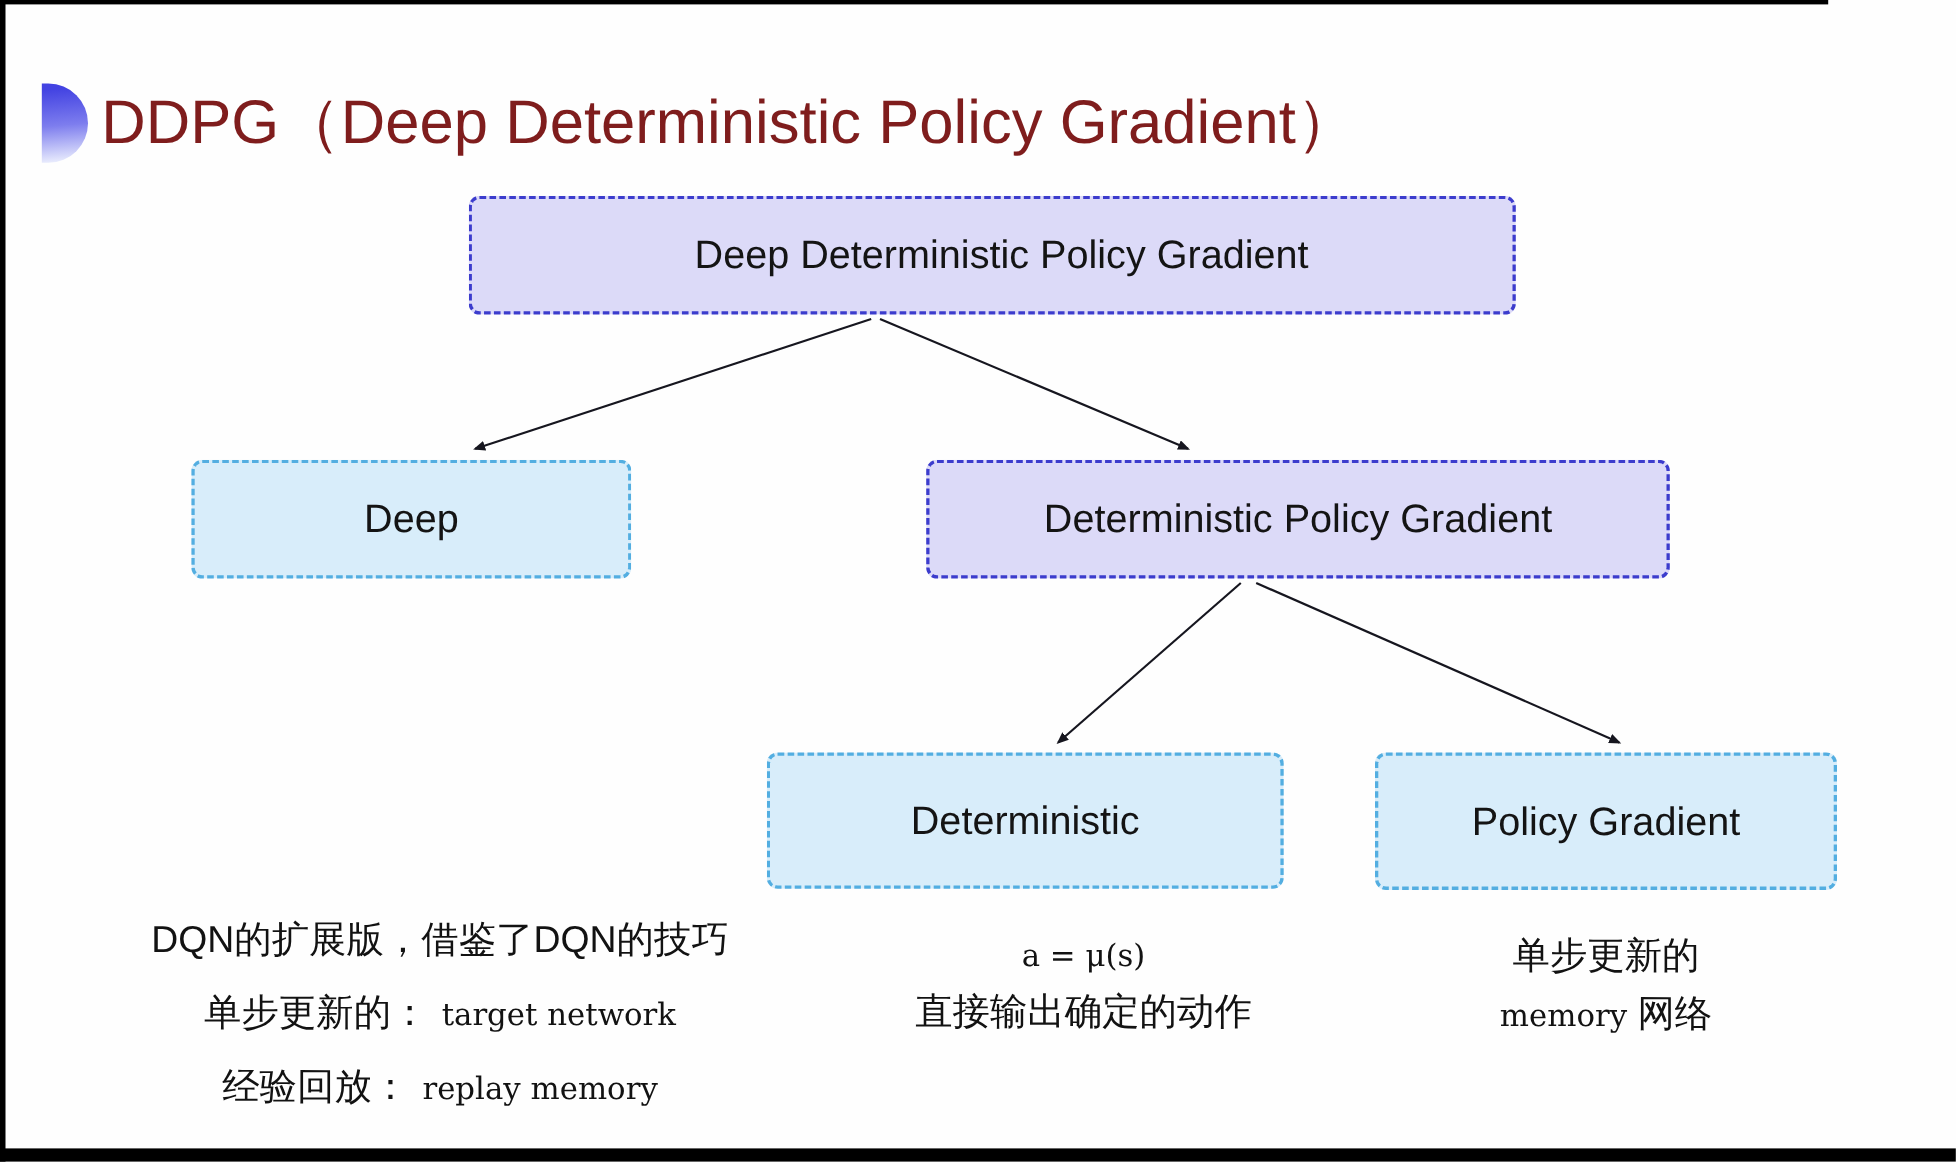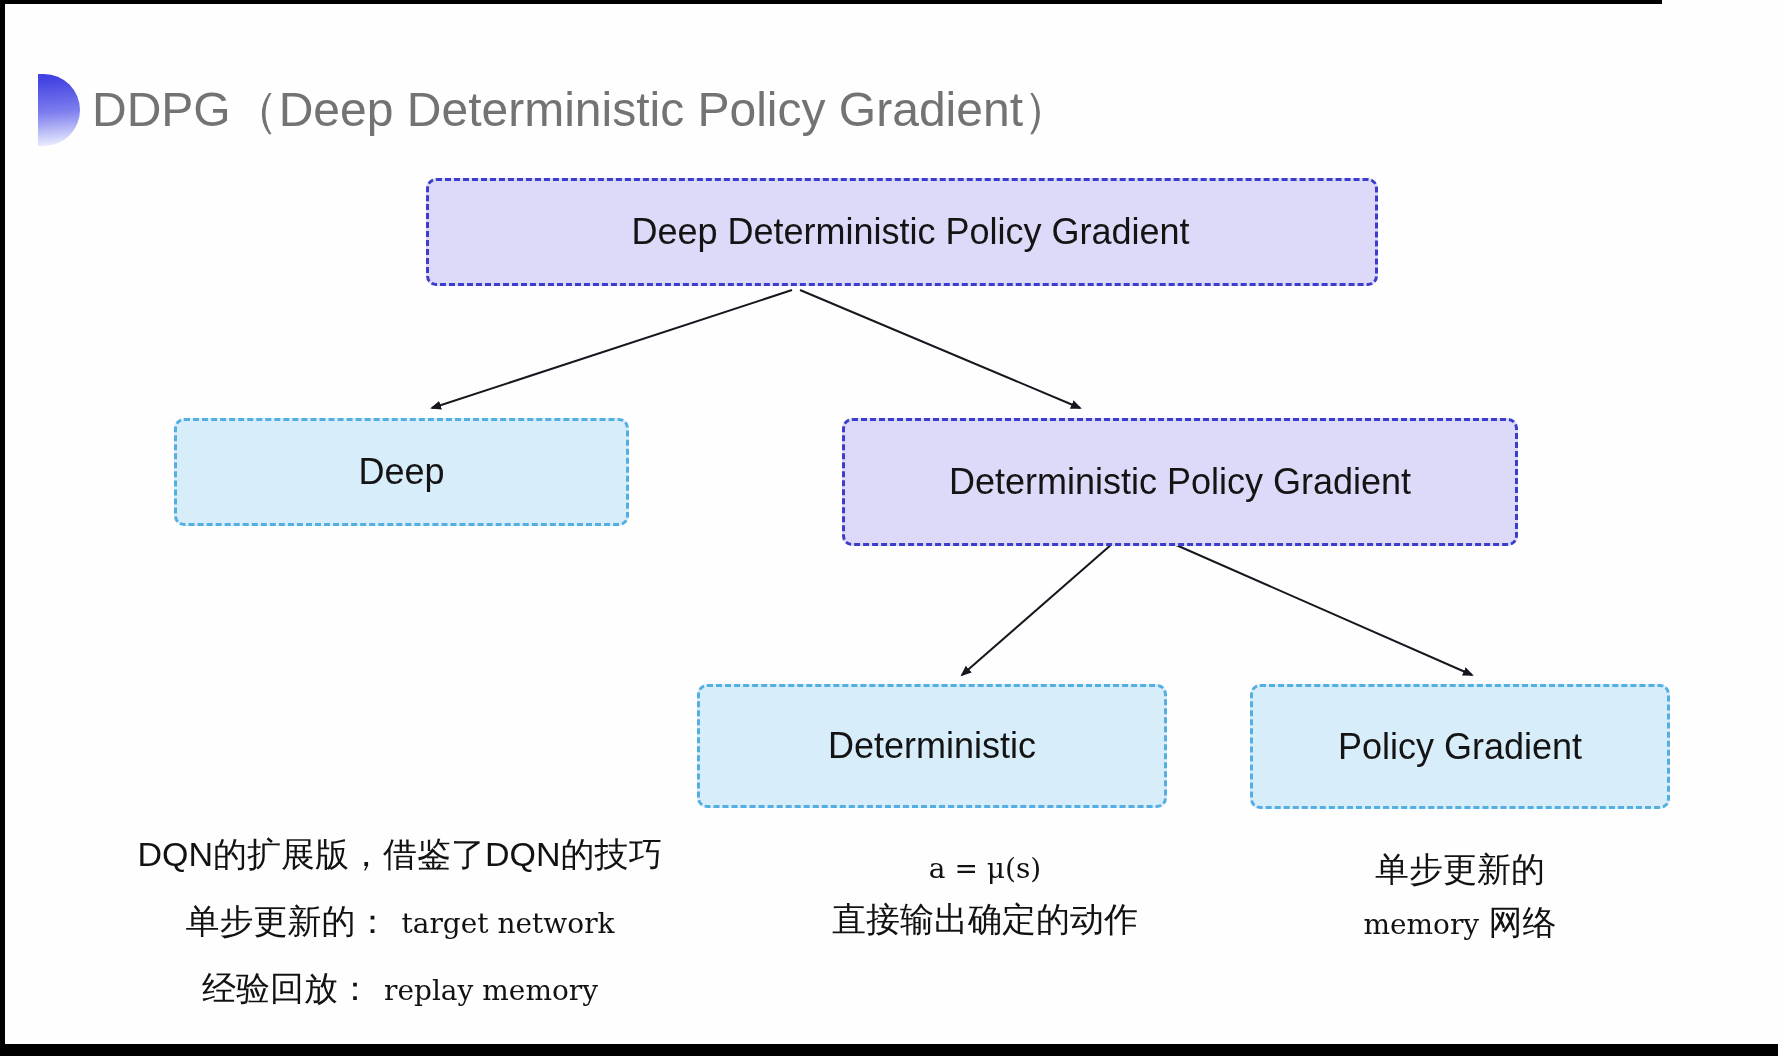--- a/index.html
+++ b/index.html
@@ -9,30 +9,30 @@
   
   .bar{position:absolute;background:#000;}
   .bar.top{left:0;top:0;width:1662px;height:4px;}
   .bar.left{left:0;top:0;width:5px;height:1056px;}
   .bar.bottom{left:0;bottom:0;width:1778px;height:12px;}
 
   
   .title-row{position:absolute;left:38px;top:74px;display:flex;align-items:center;}
   .bullet{width:42px;height:72px;border-radius:0 40px 40px 0;
           background:linear-gradient(175deg,#4343e2 8%,#7d7dee 52%,#e9ecfd 96%);}
-  .page-title{margin:0 0 0 12px;font-size:48px;font-weight:500;color:#737373;letter-spacing:0px;white-space:nowrap;}
+  .page-title{margin:0 0 0 12px;font-size:56px;font-weight:500;color:#7f1d1d;letter-spacing:0px;white-space:nowrap;}
 
   
   .node{position:absolute;box-sizing:border-box;display:flex;align-items:center;justify-content:center;
         border-radius:10px;font-size:36px;font-weight:500;color:#141414;white-space:nowrap;}
   .node.purple{background:#dcdaf8;border:3px dashed #3c3ccd;}
   .node.cyan{background:#d8edfa;border:3px dashed #53aee1;}
   .n-root{left:426px;top:178px;width:952px;height:108px;padding-left:17px;}
-  .n-deep{left:174px;top:418px;width:455px;height:108px;}
-  .n-dpg{left:842px;top:418px;width:676px;height:128px;}
+  .n-deep{left:174px;top:418px;width:400px;height:108px;}
+  .n-dpg{left:842px;top:418px;width:676px;height:108px;}
   .n-det{left:697px;top:684px;width:470px;height:124px;}
   .n-pg{left:1250px;top:684px;width:420px;height:125px;}
 
   
   svg.edges{position:absolute;left:0;top:0;width:1778px;height:1056px;pointer-events:none;}
   svg.edges line{stroke:#16161f;stroke-width:2;}
 
   
   .note{position:absolute;transform:translateX(-50%);text-align:center;color:#121212;white-space:nowrap;}
   .note .ln{display:block;}

